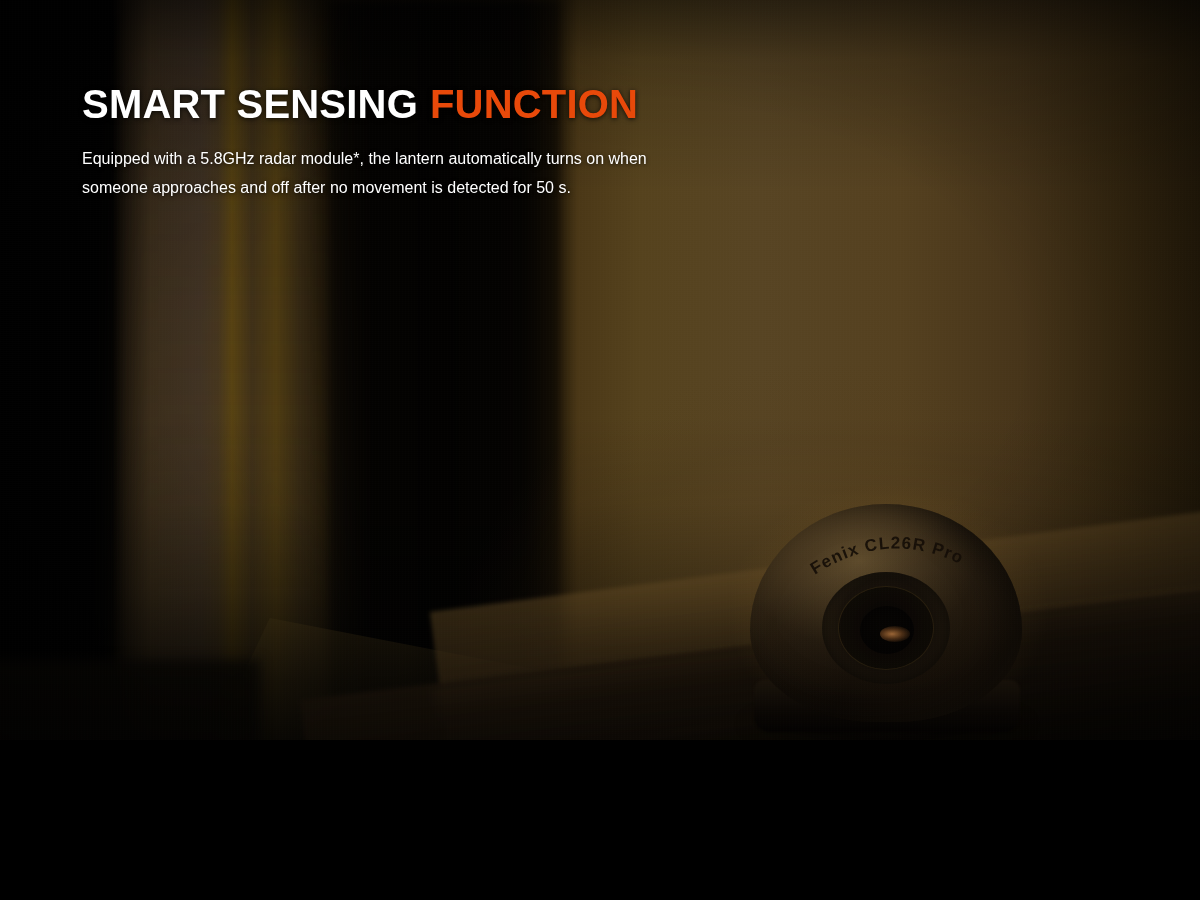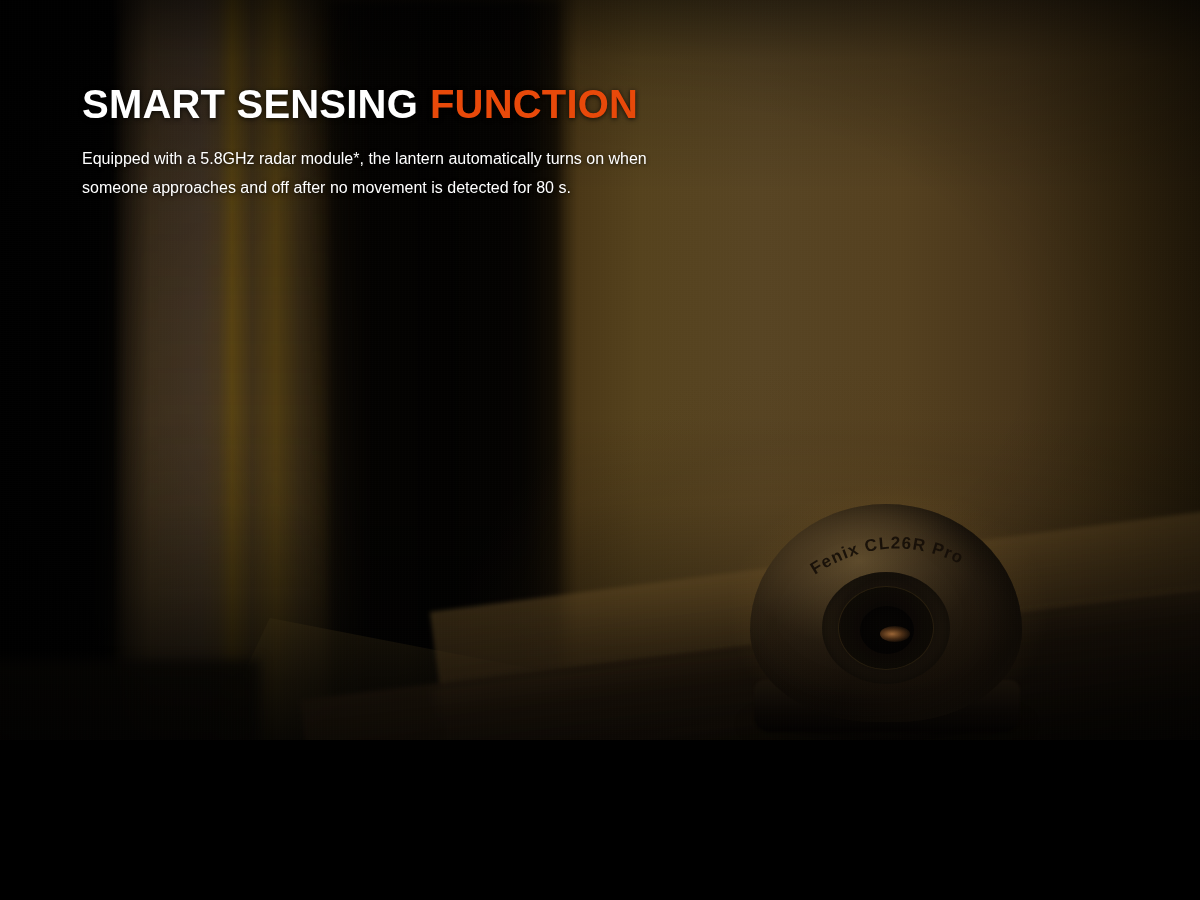--- a/index.html
+++ b/index.html
@@ -359,18 +359,18 @@
   </div>
 
   <div class="grain"></div>
   <div class="vignette"></div>
 
   <div class="copy">
     <div class="headline">
       <span>SMART SENSING</span><span class="sp"></span><span class="accent">FUNCTION</span>
     </div>
     <div class="body-copy">
-      <p>Equipped with a 5.8GHz radar module*, the lantern automatically turns on when someone approaches and off after no movement is detected for 80 s.</p>
+      <p>Equipped with a 5.8GHz radar module*, the lantern automatically turns on when someone approaches and off after no movement is detected for 50 s.</p>
     </div>
   </div>
 
 
 </div>
 
 </body></html>

